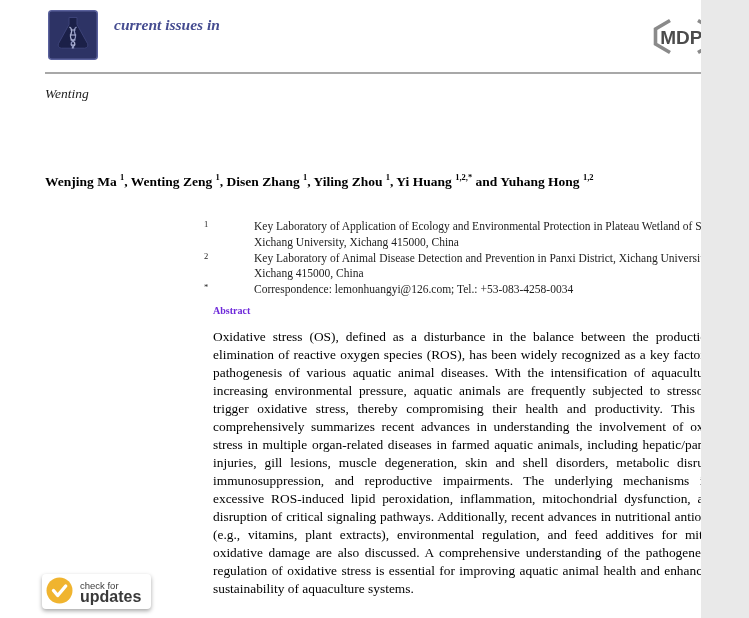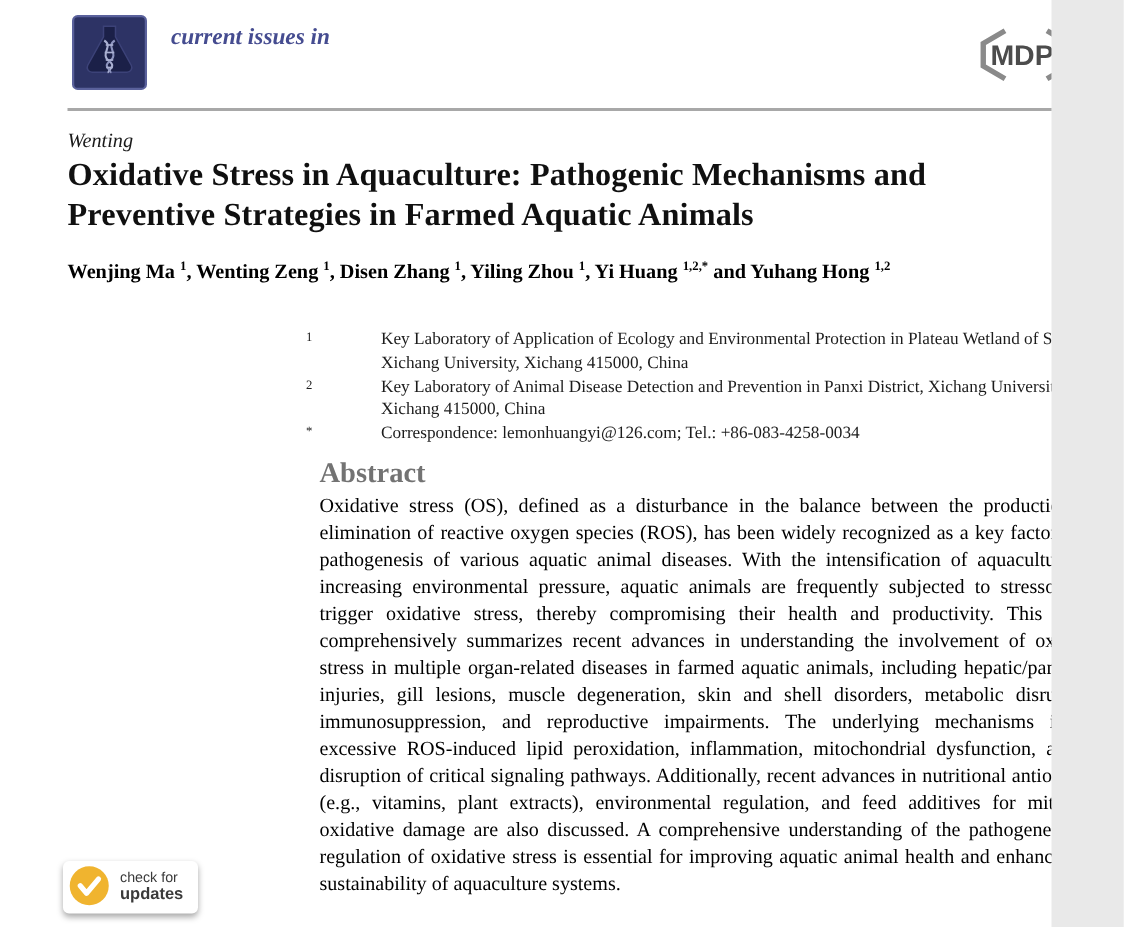--- a/index.html
+++ b/index.html
@@ -46,42 +46,42 @@
   }
   .aff-row{display:flex;}
   .aff-marker{
     flex:none;width:14px;
     font-size:8.5px;position:relative;top:-2px;
   }
   .aff-text{flex:1;margin-left:36px;}
   
   .abstract-heading{
     position:absolute;left:213px;top:305px;
-    font-size:19px;font-weight:bold;color:#737373;
+    font-size:10px;font-weight:bold;color:#6d28d9;
   }
   .abstract-text{
     position:absolute;left:213px;top:328px;width:527px;
     font-size:13.4px;line-height:18px;text-align:justify;
     color:#000000;
   }
   
   .update-badge{
     position:absolute;left:42px;top:574px;
     display:flex;align-items:center;gap:7px;
     background:#ffffff;border-radius:4px;
     padding:3px 10px 5px 4px;
     box-shadow:0 2px 4px rgba(0,0,0,0.35);
     cursor:pointer;
   }
   .badge-text{
     font-family:"Liberation Sans", sans-serif;
     color:#3a3a3a;line-height:11px;
   }
   .badge-line1{font-size:9.5px;}
-  .badge-line2{font-size:11px;font-weight:bold;}
+  .badge-line2{font-size:16px;font-weight:bold;}
 </style>
 </head>
 <body>
 
 <div class="page">
 
   <div class="journal-logo">
     <svg width="50" height="50" viewBox="0 0 50 50">
       <rect x="0.75" y="0.75" width="48.5" height="48.5" rx="3" fill="#2d3365" stroke="#5a619c" stroke-width="1.5"></rect>
       <path d="M21 7.5 h8 v7 l10.5 19 a3.2 3.2 0 0 1 -2.8 4.7 h-23.4 a3.2 3.2 0 0 1 -2.8 -4.7 l10.5 -19 z" fill="#1b2048" stroke="#3c4278" stroke-width="1"></path>
@@ -103,36 +103,35 @@
       <polyline points="22,3.5 7.5,12 7.5,27 22,35.5" fill="none" stroke="#8a8a8a" stroke-width="3.6"></polyline>
       <polyline points="50,3.5 64.5,12 64.5,27 50,35.5" fill="none" stroke="#8a8a8a" stroke-width="3.6"></polyline>
       <text x="36" y="26.5" text-anchor="middle" font-family="Liberation Sans, sans-serif" font-size="19" font-weight="bold" fill="#4c4c4c">MDPI</text>
     </svg>
   </div>
 
   <div class="header-rule"></div>
 
   <div class="review-label">Wenting</div>
 
-  <h1 class="article-title">Oxidative Stress in Aquaculture: Pathogenic Mechanisms and Preventive Strategies in Farmed Aquatic Animals</h1>
 
   <div class="authors-line"><span>Wenjing Ma </span><sup>1</sup><span>, </span><span>Wenting Zeng </span><sup>1</sup><span>, </span><span>Disen Zhang </span><sup>1</sup><span>, </span><span>Yiling Zhou </span><sup>1</sup><span>, </span><span>Yi Huang </span><sup>1,2,*</sup><span> and </span><span>Yuhang Hong </span><sup>1,2</sup><span></span></div>
 
   <div class="affiliations">
       <div class="aff-row">
         <span class="aff-marker">1</span>
         <span class="aff-text">Key Laboratory of Application of Ecology and Environmental Protection in Plateau Wetland of Sichuan, Xichang University, Xichang 415000, China</span>
       </div>
       <div class="aff-row">
         <span class="aff-marker">2</span>
         <span class="aff-text">Key Laboratory of Animal Disease Detection and Prevention in Panxi District, Xichang University, Xichang 415000, China</span>
       </div>
       <div class="aff-row">
         <span class="aff-marker">*</span>
-        <span class="aff-text">Correspondence: lemonhuangyi@126.com; Tel.: +86-083-4258-0034</span>
+        <span class="aff-text">Correspondence: lemonhuangyi@126.com; Tel.: +53-083-4258-0034</span>
       </div>
     </div>
 
   <div class="abstract-heading">Abstract</div>
   <div class="abstract-text">Oxidative stress (OS), defined as a disturbance in the balance between the production and elimination of reactive oxygen species (ROS), has been widely recognized as a key factor in the pathogenesis of various aquatic animal diseases. With the intensification of aquaculture and increasing environmental pressure, aquatic animals are frequently subjected to stressors that trigger oxidative stress, thereby compromising their health and productivity. This review comprehensively summarizes recent advances in understanding the involvement of oxidative stress in multiple organ-related diseases in farmed aquatic animals, including hepatic/pancreatic injuries, gill lesions, muscle degeneration, skin and shell disorders, metabolic disruptions, immunosuppression, and reproductive impairments. The underlying mechanisms involve excessive ROS-induced lipid peroxidation, inflammation, mitochondrial dysfunction, and the disruption of critical signaling pathways. Additionally, recent advances in nutritional antioxidants (e.g., vitamins, plant extracts), environmental regulation, and feed additives for mitigating oxidative damage are also discussed. A comprehensive understanding of the pathogenesis and regulation of oxidative stress is essential for improving aquatic animal health and enhancing the sustainability of aquaculture systems.</div>
 
   <div class="update-badge">
     <svg width="27" height="27" viewBox="0 0 27 27">
       <circle cx="13.5" cy="13.5" r="13" fill="#F0B42F"></circle>
       <path d="M7.5 13.5 l4.2 5 l8 -9.5" fill="none" stroke="#ffffff" stroke-width="3.4" stroke-linecap="round" stroke-linejoin="round"></path>

